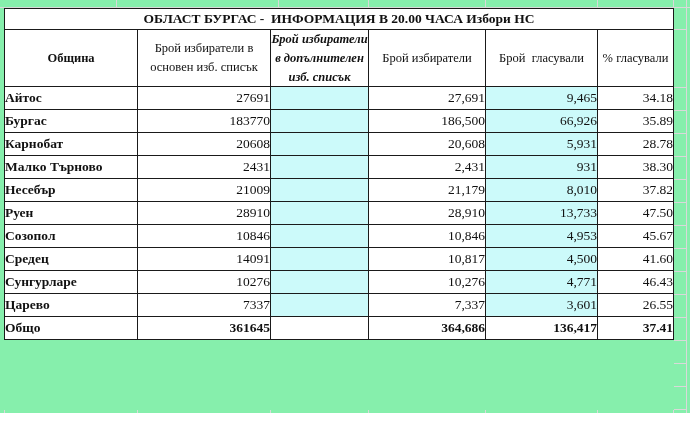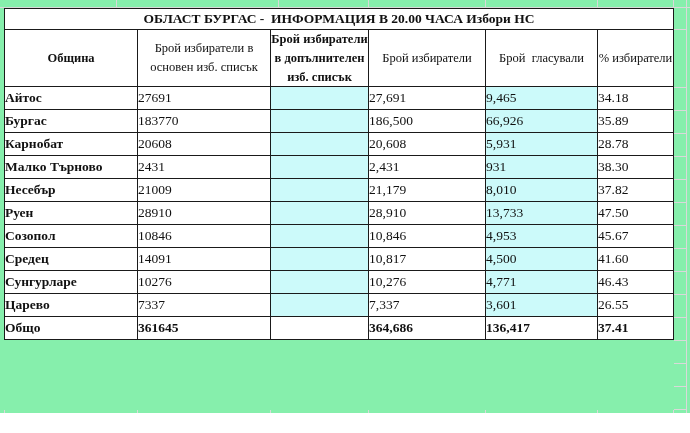--- a/index.html
+++ b/index.html
@@ -17,26 +17,26 @@
     vertical-align:middle;
   }
   td.title-cell{
     height:20px;text-align:center;font-weight:bold;font-size:13.5px;
     white-space:pre;line-height:20px;
   }
   tr.hdr td{
     height:56px;text-align:center;font-size:12.5px;line-height:1.5;
   }
   td.h-muni{font-weight:bold;font-size:12.5px;}
-  td.h-extra{font-weight:bold;font-size:9px;line-height:1.5;}
+  td.h-extra{font-weight:bold;font-size:9px;line-height:1.5;font-style:italic;}
   td.h-one{white-space:pre;}
   td.h-pct{line-height:1.8;}
   tbody td{height:22px;font-size:13.5px;line-height:22px;}
   td.name{font-weight:bold;text-align:left;padding-left:3px;}
-  td.num{padding-right:4px;}
+  td.num{text-align:right;padding-right:4px;}
   td.cyan{background:#ccfafa;}
   tr.total-row td{font-weight:bold;}
   .gl{position:absolute;background:#d9d9d9;}
 </style>
 </head>
 <body>
 
 <div class="sheet">
 
   <table class="results">
@@ -51,21 +51,21 @@
     <thead>
       <tr>
         <td colspan="6" class="title-cell">ОБЛАСТ БУРГАС -  ИНФОРМАЦИЯ В 20.00 ЧАСА Избори НС</td>
       </tr>
       <tr class="hdr">
         <td class="h-muni">Община</td>
         <td class="h-main">Брой избиратели в основен изб. списък</td>
         <td class="h-extra">Брой избиратели в допълнителен изб. списък</td>
         <td class="h-one">Брой избиратели</td>
         <td class="h-one">Брой  гласували</td>
-        <td class="h-pct">% избиратели</td>
+        <td class="h-pct">% гласували</td>
       </tr>
     </thead>
     <tbody>
         <tr>
           <td class="name">Айтос</td>
           <td class="num">27691</td>
           <td class="extra cyan"></td>
           <td class="num">27,691</td>
           <td class="num cyan">9,465</td>
           <td class="num">34.18</td>

